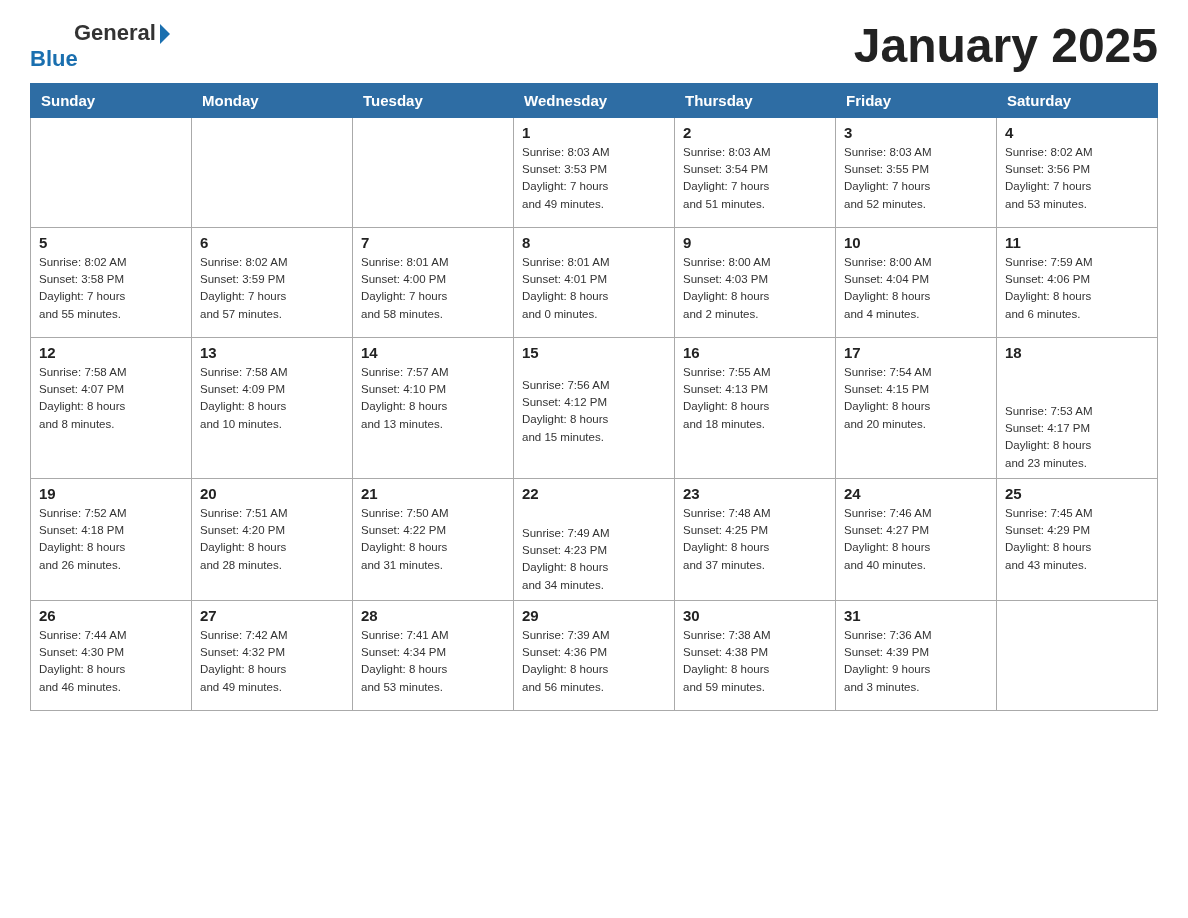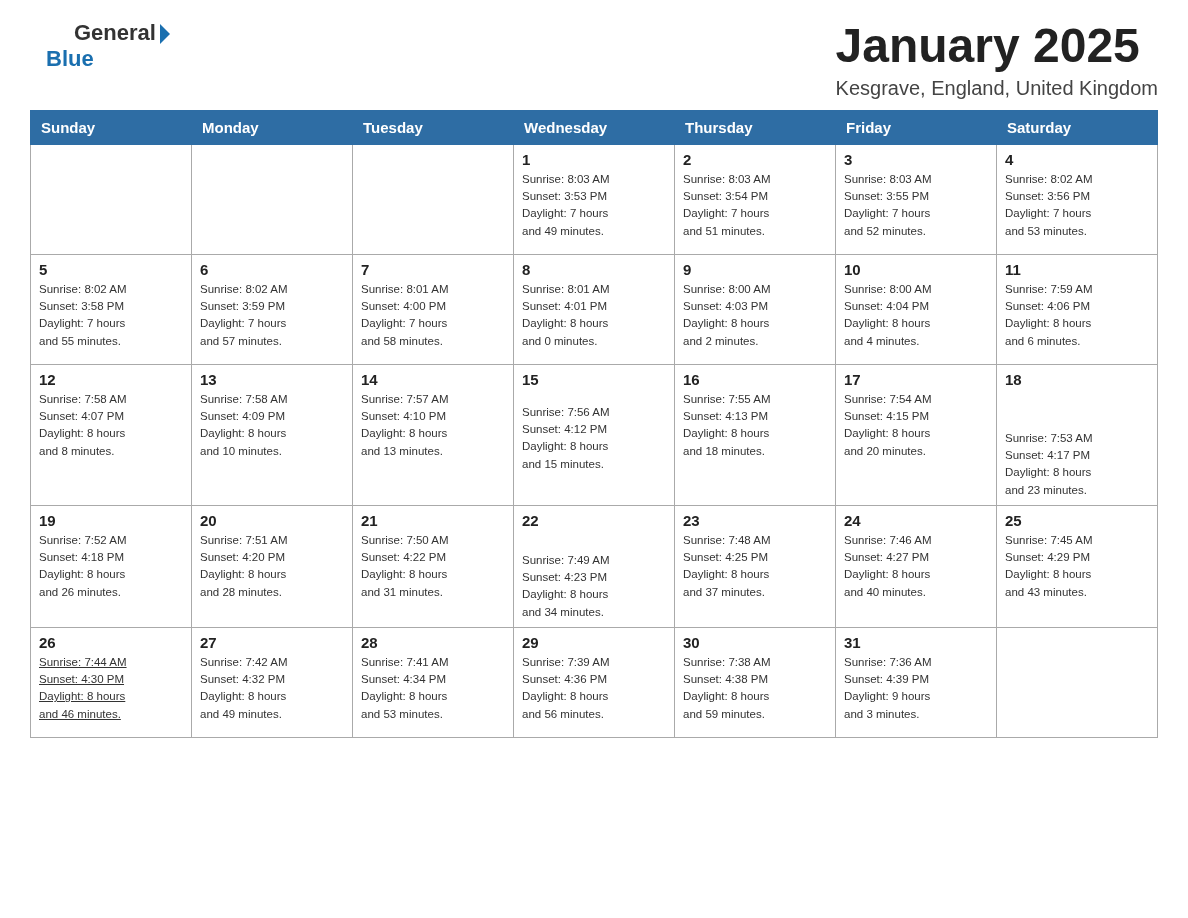--- a/index.html
+++ b/index.html
@@ -94,27 +94,26 @@
   </style>
 </head>
 <body>
 
 <div class="header">
   <div class="logo">
     <div class="logo-text">
       <span class="logo-general">General</span>
       <span class="logo-arrow"></span>
     </div>
-    <div style="margin-left: 16px;">
+    <div style="margin-left: 0;">
       <span class="logo-blue" style="font-size:22px; font-weight:bold;">Blue</span>
     </div>
   </div>
   <div class="title-block">
     <div class="month-title">January 2025</div>
-    <div class="location">Kesgrave, England, United Kingdom</div>
   </div>
 </div>
 
 <table class="calendar">
   <thead>
     <tr>
     <th>Sunday</th>
         <th>Monday</th>
         <th>Tuesday</th>
         <th>Wednesday</th>
@@ -306,21 +305,21 @@
           <span class="day-number">25</span>
           <div class="day-info" style="white-space: pre-line;">Sunrise: 7:45 AM
 Sunset: 4:29 PM
 Daylight: 8 hours
 and 43 minutes.</div>
         </td>
       </tr>
       <tr>
         <td>
           <span class="day-number">26</span>
-          <div class="day-info" style="white-space: pre-line; text-decoration: underline;">Sunrise: 7:44 AM
+          <div class="day-info" style="white-space: pre-line;">Sunrise: 7:44 AM
 Sunset: 4:30 PM
 Daylight: 8 hours
 and 46 minutes.</div>
         </td>
         <td>
           <span class="day-number">27</span>
           <div class="day-info" style="white-space: pre-line;">Sunrise: 7:42 AM
 Sunset: 4:32 PM
 Daylight: 8 hours
 and 49 minutes.</div>

